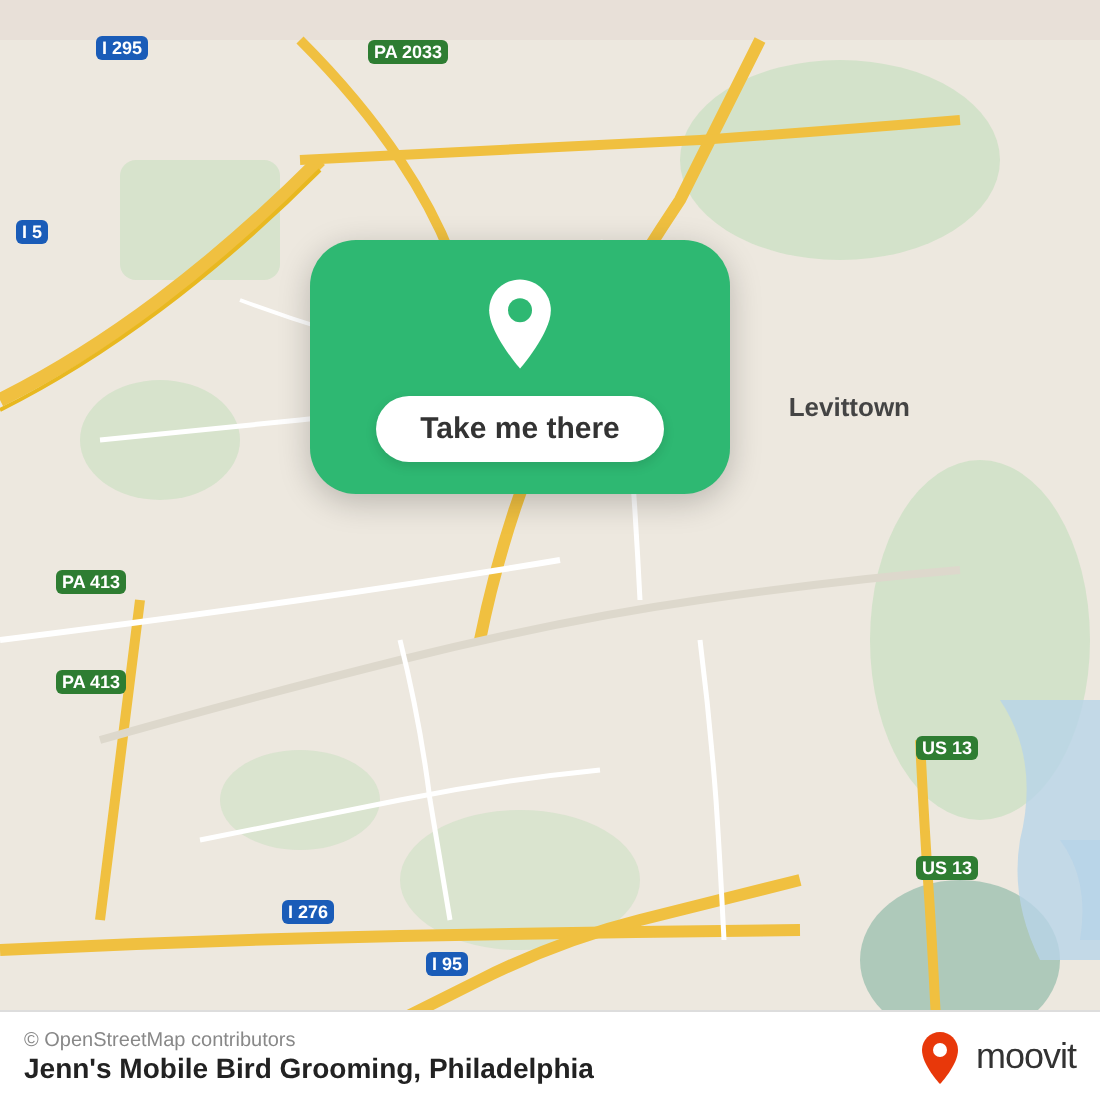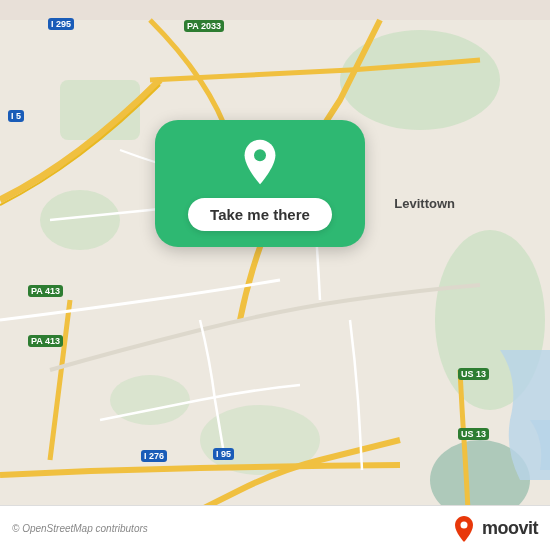--- a/index.html
+++ b/index.html
@@ -73,21 +73,20 @@
       display: flex;
       align-items: center;
       justify-content: space-between;
       border-top: 1px solid #ddd;
       z-index: 20;
     }
 
     #bottom-left {
       display: flex;
       flex-direction: column;
-      font-style: italic;
     }
 
     #attribution-text {
       font-size: 10px;
       color: #888;
     }
 
     #place-name {
       font-size: 14px;
       font-weight: 600;
@@ -100,21 +99,21 @@
       gap: 4px;
     }
 
     #moovit-icon {
       width: 28px;
       height: 28px;
     }
 
     #moovit-text {
       font-size: 18px;
-      font-weight: 700;
+      font-weight: 400;
       color: #333;
       letter-spacing: -0.5px;
     }
 
     
     #levittown-label {
       position: absolute;
       top: 196px;
       right: 95px;
       font-size: 13px;
@@ -186,39 +185,40 @@
     <path d="M350 300 Q355 340 358 380 Q360 410 362 450" stroke="#fff" stroke-width="2.5" fill="none"></path>
     <path d="M120 130 Q160 145 200 155 Q240 165 280 170" stroke="#fff" stroke-width="2" fill="none"></path>
   </svg>
 
   <div class="road-shield shield-blue" style="top:18px;left:48px;">I 295</div>
   <div class="road-shield shield-green" style="top:20px;left:160px;margin-left:24px;">PA 2033</div>
   <div class="road-shield shield-blue" style="top:110px;left:8px;">I 5</div>
   <div class="road-shield shield-green" style="top:285px;left:28px;">PA 413</div>
   <div class="road-shield shield-green" style="top:335px;left:28px;">PA 413</div>
   <div class="road-shield shield-blue" style="top:450px;left:93px;margin-left:48px;">I 276</div>
-  <div class="road-shield shield-blue" style="top:448px;left:213px;">I 95</div>
+  <div class="road-shield shield-blue" style="top:476px;left:213px;">I 95</div>
   <div class="road-shield shield-green" style="top:368px;left:458px;">US 13</div>
   <div class="road-shield shield-green" style="top:428px;left:458px;">US 13</div>
 
   <div id="levittown-label">Levittown</div>
 
   <div id="location-card">
 
     <svg id="pin-icon" viewBox="0 0 48 56" xmlns="http://www.w3.org/2000/svg">
       <path d="M24 2C14.06 2 6 10.06 6 20c0 13.5 18 34 18 34s18-20.5 18-34C42 10.06 33.94 2 24 2z" fill="white"></path>
       <circle cx="24" cy="20" r="7" fill="#2eb872"></circle>
     </svg>
 
     <button id="take-me-there-btn">Take me there</button>
   </div>
 
   <div id="bottom-bar">
     <div id="bottom-left">
       <span id="attribution-text">© OpenStreetMap contributors</span>
+      <span id="place-name">Jenn's Mobile Bird Grooming, Philadelphia</span>
     </div>
 
     <div id="moovit-logo">
 
       <svg id="moovit-icon" viewBox="0 0 28 28" xmlns="http://www.w3.org/2000/svg">
         <path d="M14 2C9.03 2 5 6.03 5 11c0 7.5 9 17 9 17s9-9.5 9-17c0-4.97-4.03-9-9-9z" fill="#e8380a"></path>
         <circle cx="14" cy="11" r="3.5" fill="white"></circle>
       </svg>
       <span id="moovit-text">moovit</span>
     </div>

